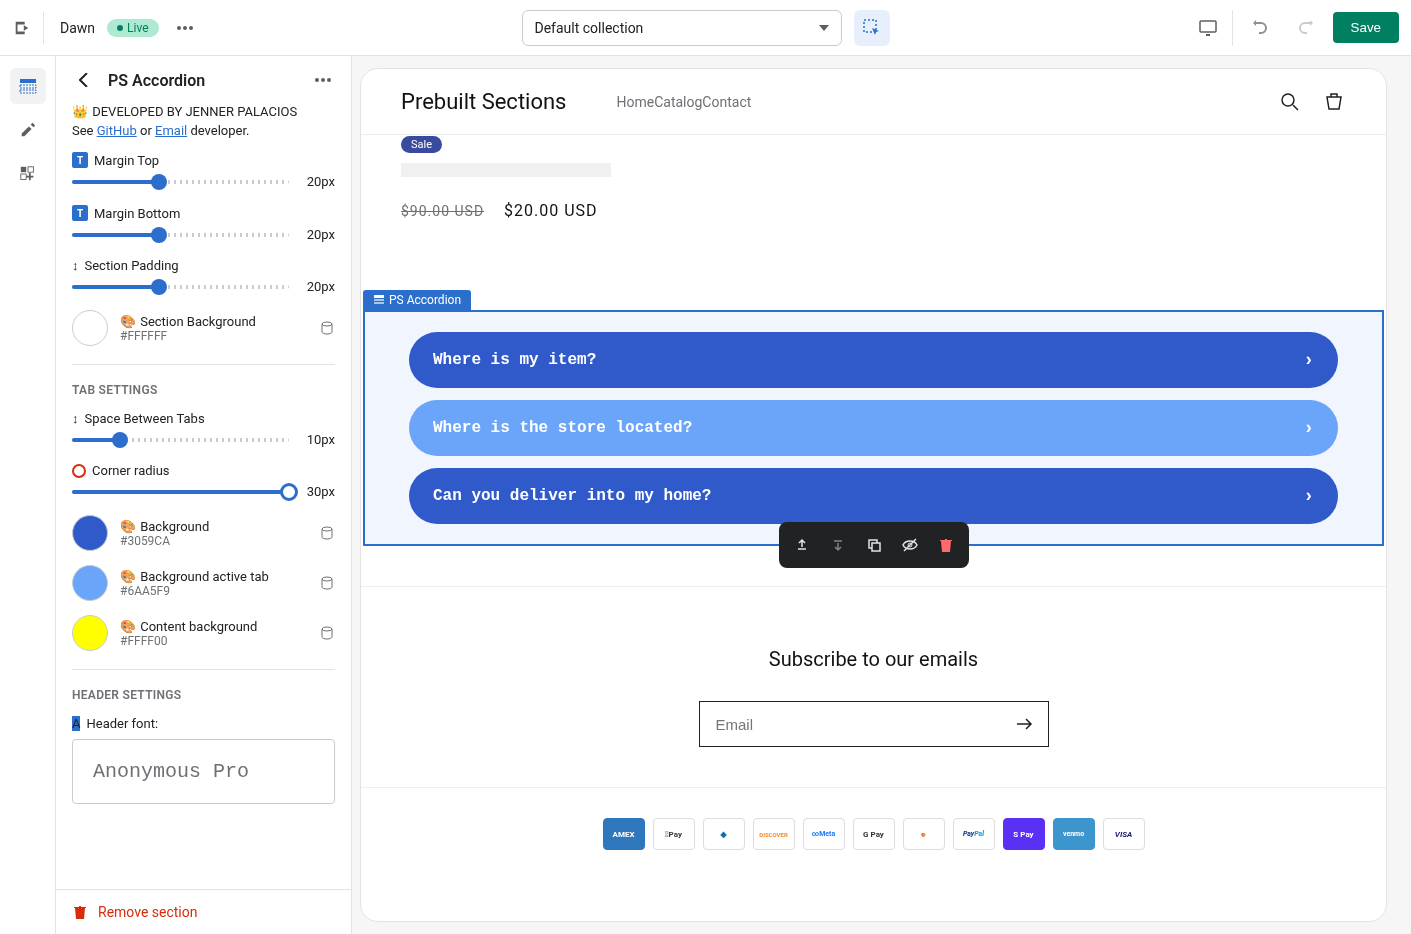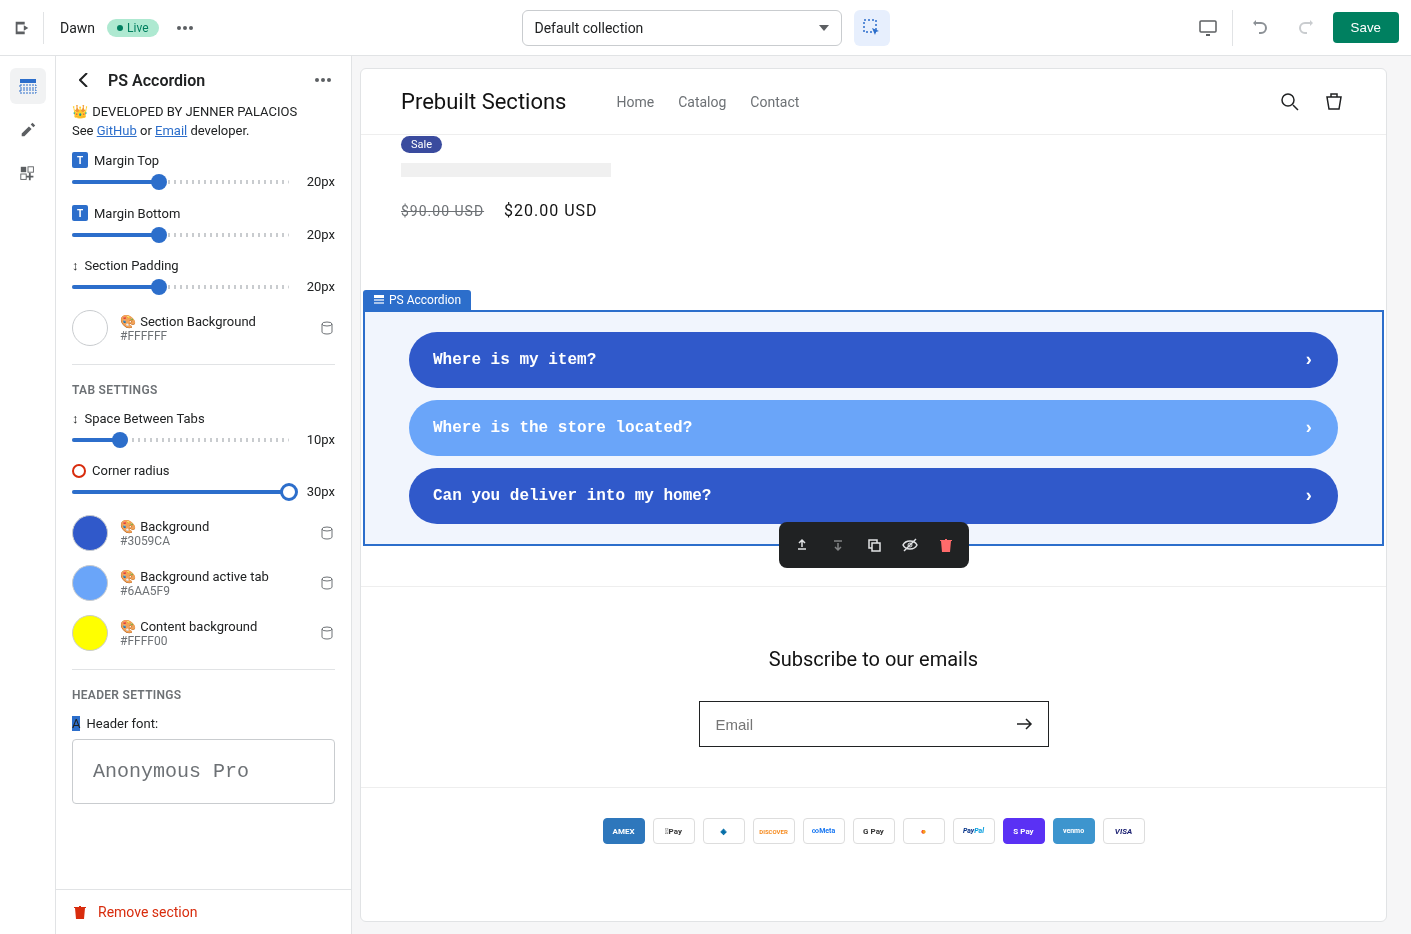--- a/index.html
+++ b/index.html
@@ -60,27 +60,27 @@
 
 .radius-icon { width:14px; height:14px; border:2px solid #d82c0d; border-radius:50%; display:inline-block;}
 
 .font-label { display:flex; align-items:center; gap:6px; font-size:13px; margin-bottom:8px;}
 .font-box { border:1px solid #c9cccf; border-radius:4px; padding:20px; font-family: "Courier New", monospace; font-size:20px; color:#6d7175; }
 
 .remove-btn { padding: 14px 16px; border-top: 1px solid #e1e3e5; display:flex; align-items:center; gap:10px; color:#d82c0d; cursor:pointer; background:#fff;}
 
 
 .preview-wrap { flex:1; padding: 12px 24px 12px 8px; position:relative; overflow:hidden;}
-.preview-scroll { height: 100%; overflow-y:auto; background:#fff; border-radius:6px; border:1px solid #e1e3e5; position:relative;}
+.preview-scroll { height: 100%; overflow-y:auto; background:#fff; border-radius:18px; border:1px solid #e1e3e5; position:relative;}
 .preview-scroll::-webkit-scrollbar { width:12px; }
 .preview-scroll::-webkit-scrollbar-thumb { background:#c9cccf; border-radius:6px; }
 
 .store-header { display:flex; align-items:center; padding: 20px 40px; gap: 30px; border-bottom:1px solid #eee;}
 .store-title { font-size: 22px; font-weight:400; color:#121212; }
-.store-nav { display:flex; gap:24px; margin-left:20px;}
+.store-nav { display:flex; margin-left:20px;}
 .store-nav span { font-size:14px; color:#6d7175; }
 .store-header-right { margin-left:auto; display:flex; gap:20px; }
 .hicon { width:24px; height:24px; color:#202223;}
 
 .product-area { padding: 0 40px 30px 40px; }
 .sale-badge { display:inline-block; background:#3a4b9e; color:#fff; font-size:11px; padding:2px 10px; border-radius:10px; margin-bottom:10px;}
 .product-img-ph { width:210px; height:14px; background:#f0f0f0; margin-bottom:24px;}
 .price-row { display:flex; gap:20px; align-items:center;}
 .old-price { text-decoration:line-through; color:#6d7175; font-size:14px; letter-spacing:1px;}
 .new-price { font-size:16px; color:#121212; letter-spacing:1px;}
@@ -96,21 +96,21 @@
 .ft-btn { width:34px; height:34px; display:flex; align-items:center; justify-content:center; color:#e1e3e5; border-radius:4px; cursor:pointer;}
 .ft-btn.danger { color:#ff6b6b; }
 
 .subscribe-area { text-align:center; padding:60px 0 40px 0; border-top:1px solid #eee; margin-top:40px;}
 .subscribe-title { font-size:20px; color:#121212; margin-bottom:30px; font-weight:400;}
 .email-box { display:inline-flex; border:1px solid #202223; width:350px; height:46px; align-items:center;}
 .email-box input { border:none; flex:1; padding:0 16px; font-size:15px; outline:none; background:transparent;}
 .email-arrow { width:46px; display:flex; align-items:center; justify-content:center; color:#202223;}
 
 .payment-row { display:flex; justify-content:center; gap:8px; padding:30px 0 10px 0; border-top:1px solid #eee;}
-.pay-card { width:42px; height:26px; border:1px solid #ddd; border-radius:4px; display:flex; align-items:center; justify-content:center; font-size:8px; font-weight:bold; color:#333; background:#fff;}
+.pay-card { width:42px; height:32px; border:1px solid #ddd; border-radius:4px; display:flex; align-items:center; justify-content:center; font-size:8px; font-weight:bold; color:#333; background:#fff;}
 .pay-amex { background:#2e77bc; color:#fff; border-color:#2e77bc;}
 .pay-disc { background:#fff; color:#f68b1f;}
 .pay-meta { color:#1877f2;}
 .pay-shop { background:#5a31f4; color:#fff; border-color:#5a31f4;}
 .pay-venmo { background:#3d95ce; color:#fff; border-color:#3d95ce;}
 .pay-visa { color:#1a1f71;}
 
 .footer-text { font-size:11px; color:#999; padding:10px 40px 30px 40px;}
 .footer-text a { color:#999; text-decoration:none;}
 

